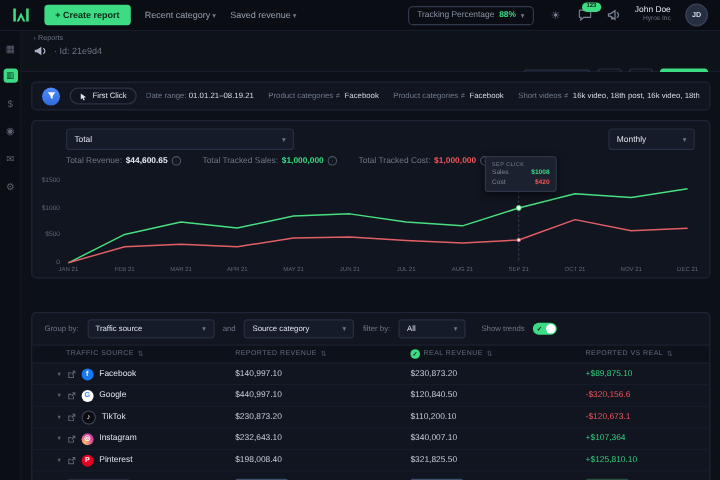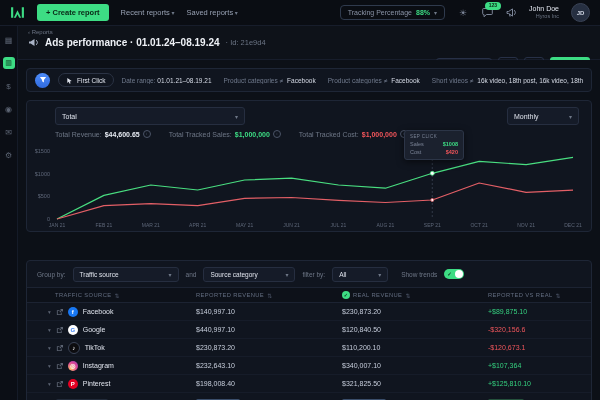--- a/index.html
+++ b/index.html
@@ -129,22 +129,22 @@
 </head>
 <body>
 
 <div id="stage">
 
   <div class="topbar">
     <svg class="logo" viewBox="0 0 14 14">
       <path d="M1 12V2h2v10zM11 12V2h2v10zM3.6 12l3.4-7 3.4 7H8.6L7 8.6 5.4 12z" fill="#3ddc84"></path>
     </svg>
     <div class="btn-create">+ Create report</div>
-    <div class="topmenu ddl">Recent reports</div>
-    <div class="topmenu ddl">Saved reports</div>
+    <div class="topmenu ddl">Recent category</div>
+    <div class="topmenu ddl">Saved revenue</div>
     <div class="tb-spacer"></div>
     <div class="tracking-pill ddl">
       <span>Tracking Percentage</span>
       <b>88%</b>
     </div>
     <div class="tb-ic">☀</div>
     <div class="tb-ic notif">
       <svg width="11" height="11" viewBox="0 0 11 11">
         <path d="M1.5 1.5h8a.8.8 0 0 1 .8.8v4.4a.8.8 0 0 1-.8.8H4.5L2 9.7V7.5h-.5a.8.8 0 0 1-.8-.8V2.3a.8.8 0 0 1 .8-.8z" fill="none" stroke="#7c8598" stroke-width="1"></path>
       </svg>
@@ -163,21 +163,20 @@
     <div class="avatar">JD</div>
   </div>
 
   <div class="reportbar">
     <div class="crumb">Reports</div>
     <div class="titlerow">
       <svg width="11" height="11" viewBox="0 0 11 11">
         <path d="M1 4.5v2h1.6l3.9 2.6V1.9L2.6 4.5H1z" fill="#aab3c5"></path>
         <path d="M8 3.2c.9.5 1.4 1.3 1.4 2.3S8.9 7.3 8 7.8" fill="none" stroke="#aab3c5" stroke-width="1"></path>
       </svg>
-      <span class="title">Ads performance · 01.01.24–08.19.24</span>
       <span class="title-id">· Id: 21e9d4</span>
     </div>
     <div class="hdr-actions">
       <div class="icon-group">
         <span>↻</span>
         <span>✎</span>
         <span>$</span>
         <span>↺</span>
       </div>
       <div class="sq-btn">

